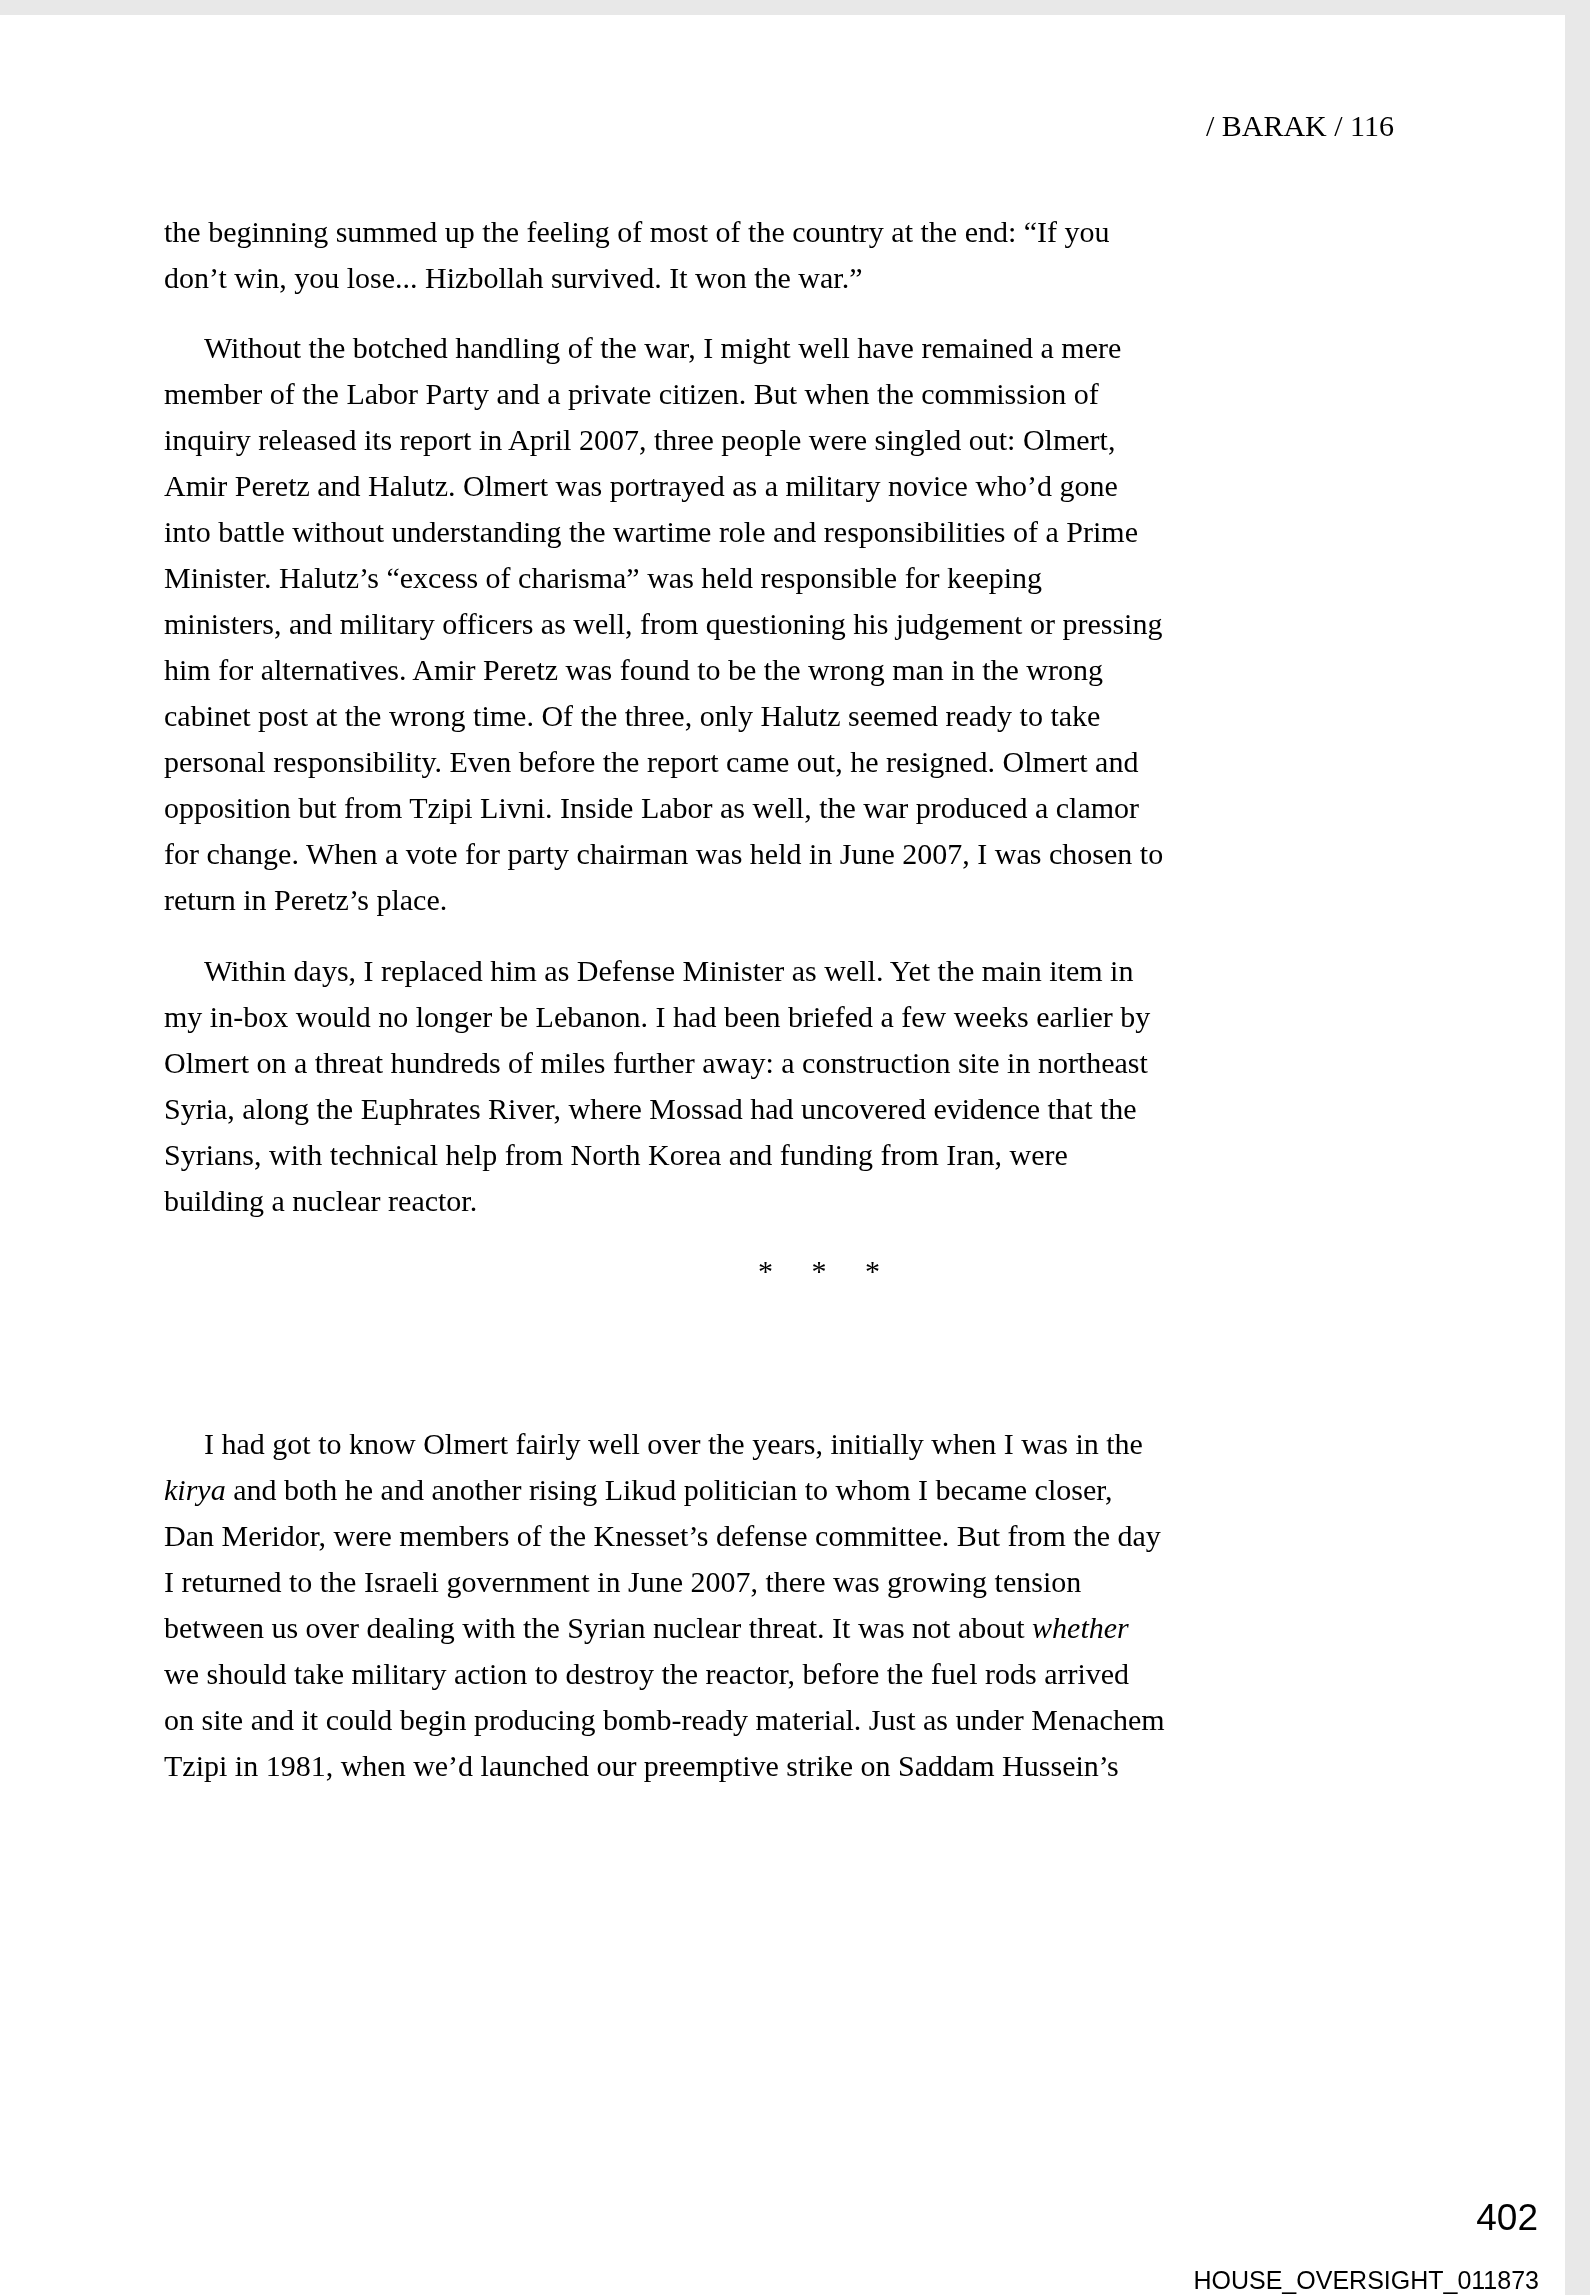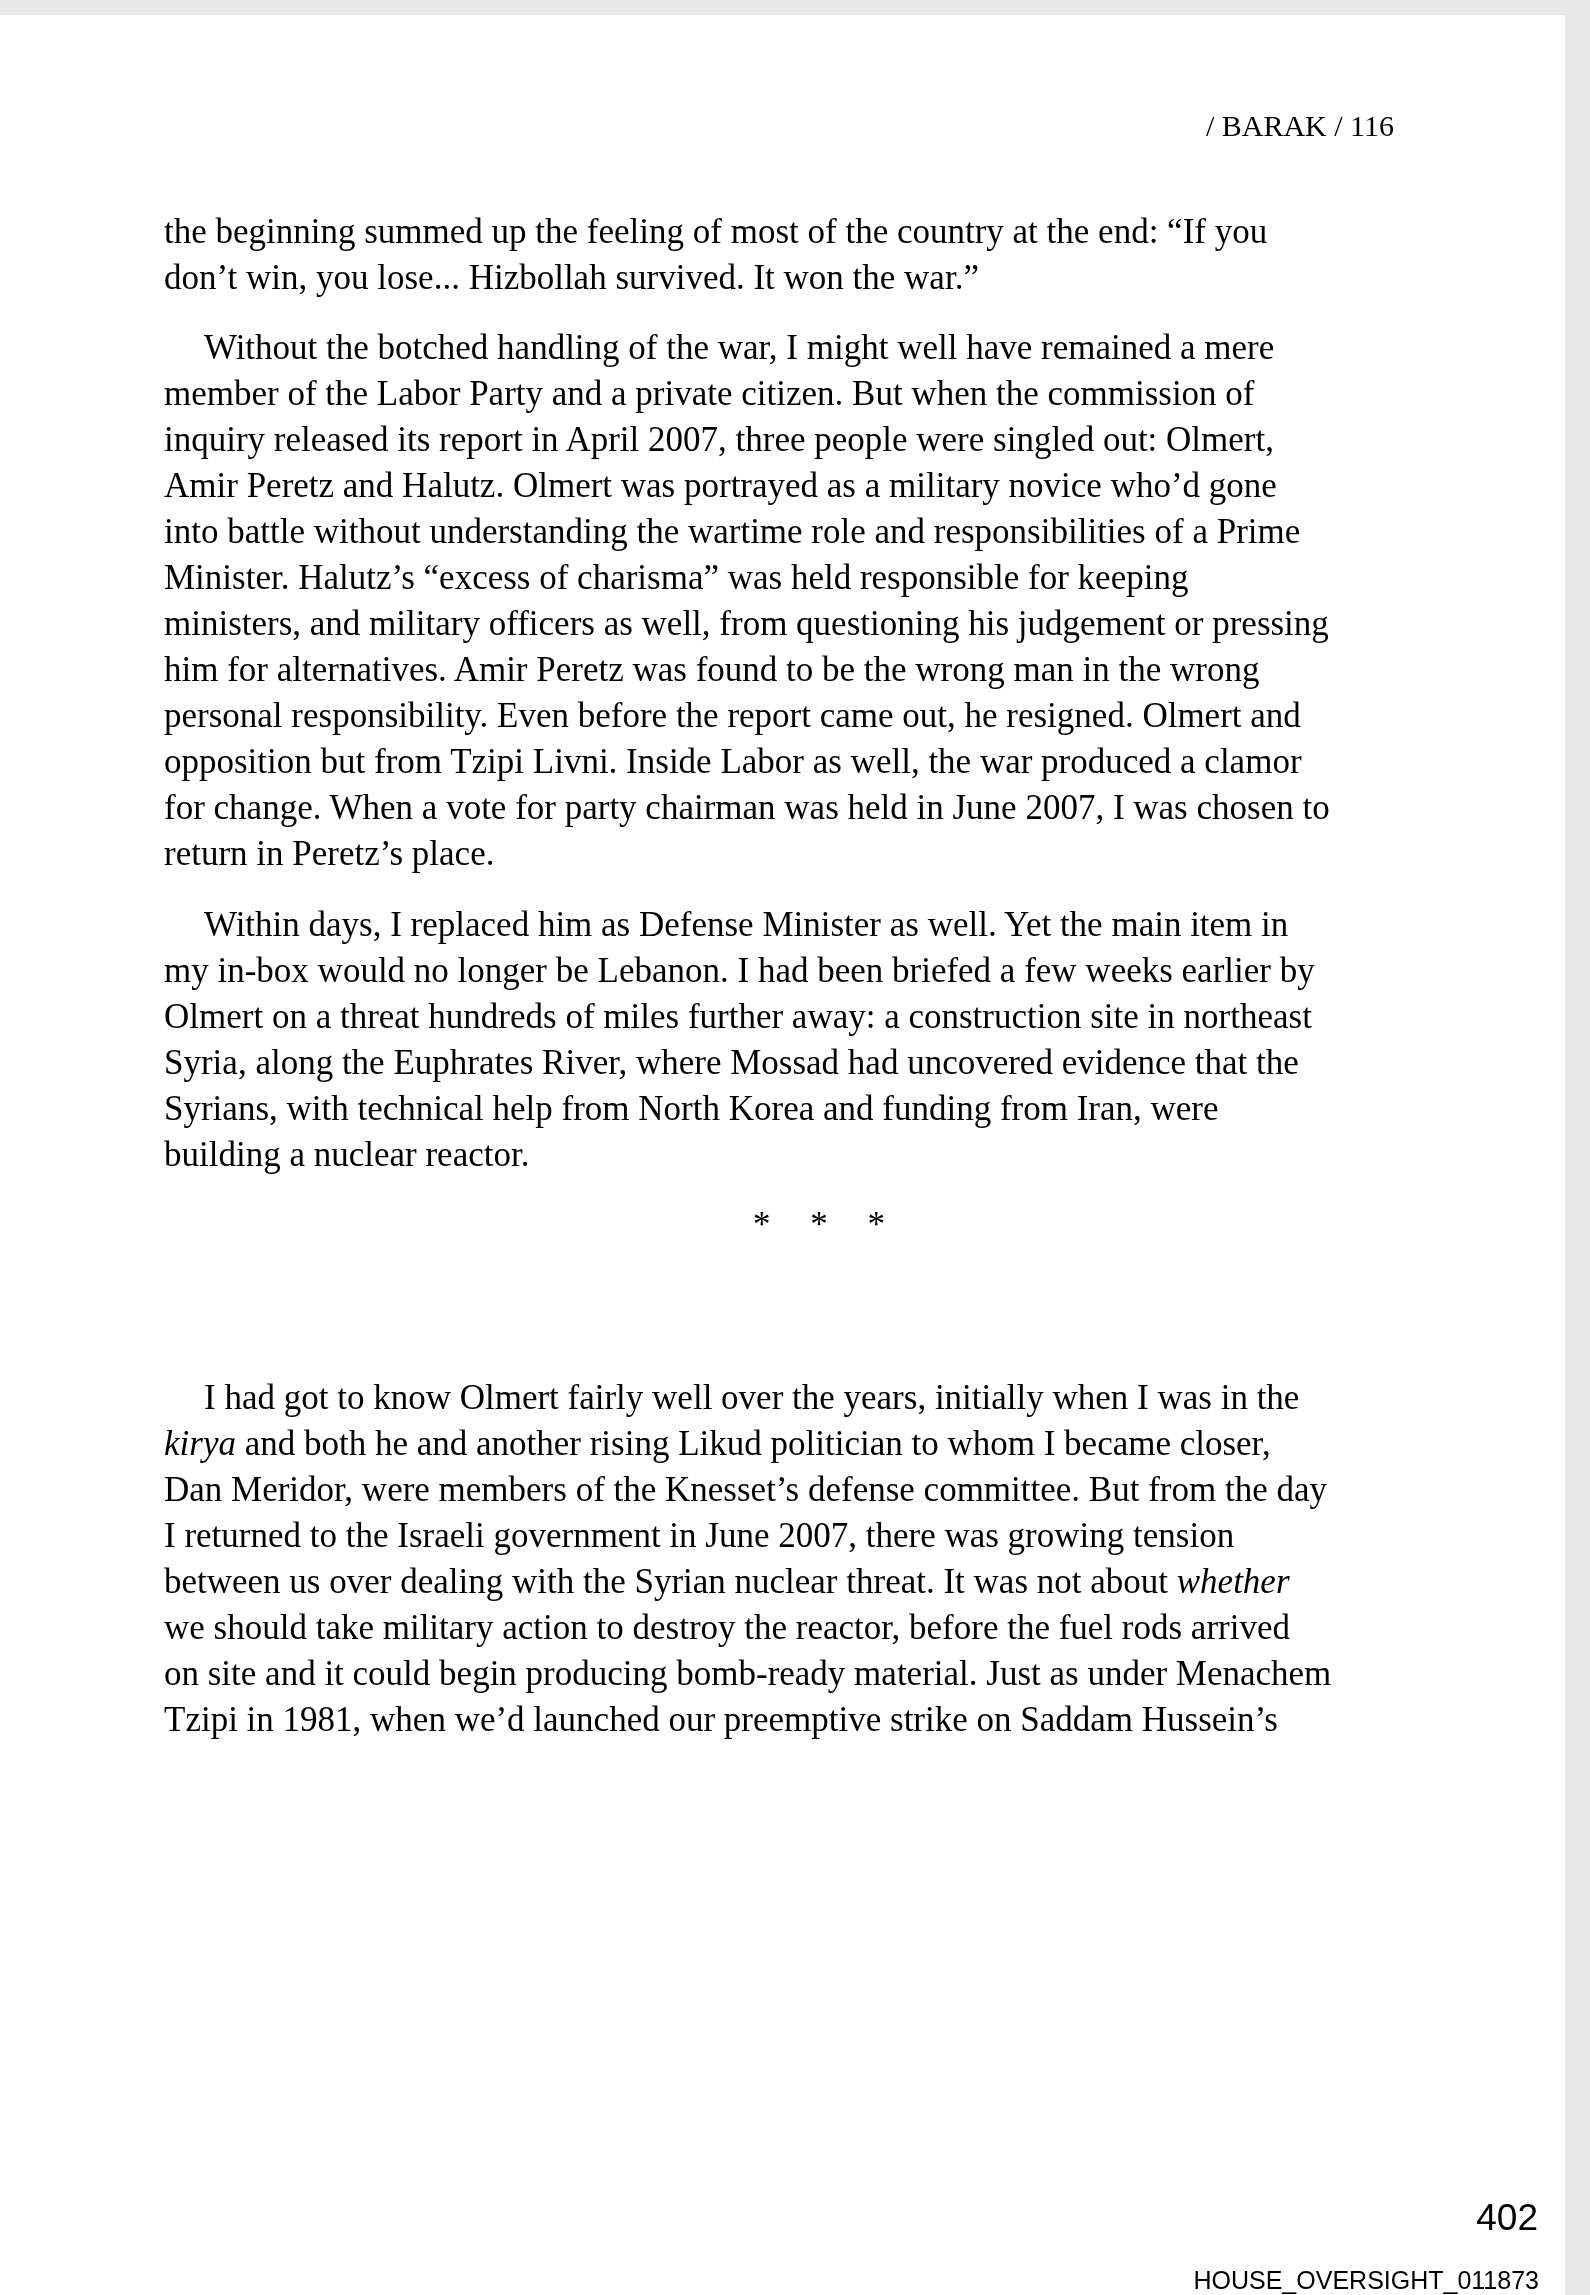--- a/index.html
+++ b/index.html
@@ -19,21 +19,21 @@
     right: 171px;
     font-size: 30px;
     line-height: 30px;
     white-space: nowrap;
   }
   .doc-body {
     position: absolute;
     left: 164px;
     top: 194px;
     width: 1271px;
-    font-size: 35px;
+    font-size: 30px;
     line-height: 46px;
   }
   .block { margin: 0; }
   .block + .block { margin-top: 24.4px; }
   .line { white-space: nowrap; }
   .paragraph.indent .line:first-child { text-indent: 40px; }
   .separator {
     margin-top: 103px;
     margin-bottom: 127px;
     text-align: center;
@@ -71,20 +71,21 @@
       </div>
       <div class="block paragraph indent">
         <div class="line"><span>Without the botched handling of the war, I might well have remained a mere</span></div>
         <div class="line"><span>member of the Labor Party and a private citizen. But when the commission of</span></div>
         <div class="line"><span>inquiry released its report in April 2007, three people were singled out: Olmert,</span></div>
         <div class="line"><span>Amir Peretz and Halutz. Olmert was portrayed as a military novice who’d gone</span></div>
         <div class="line"><span>into battle without understanding the wartime role and responsibilities of a Prime</span></div>
         <div class="line"><span>Minister. Halutz’s “excess of charisma” was held responsible for keeping</span></div>
         <div class="line"><span>ministers, and military officers as well, from questioning his judgement or pressing</span></div>
         <div class="line"><span>him for alternatives. Amir Peretz was found to be the wrong man in the wrong</span></div>
+        <div class="line"><span>cabinet post at the wrong time. Of the three, only Halutz seemed ready to take</span></div>
         <div class="line"><span>personal responsibility. Even before the report came out, he resigned. Olmert and</span></div>
         <div class="line"><span>opposition but from Tzipi Livni. Inside Labor as well, the war produced a clamor</span></div>
         <div class="line"><span>for change. When a vote for party chairman was held in June 2007, I was chosen to</span></div>
         <div class="line"><span>return in Peretz’s place.</span></div>
       </div>
       <div class="block paragraph indent">
         <div class="line"><span>Within days, I replaced him as Defense Minister as well. Yet the main item in</span></div>
         <div class="line"><span>my in-box would no longer be Lebanon. I had been briefed a few weeks earlier by</span></div>
         <div class="line"><span>Olmert on a threat hundreds of miles further away: a construction site in northeast</span></div>
         <div class="line"><span>Syria, along the Euphrates River, where Mossad had uncovered evidence that the</span></div>

